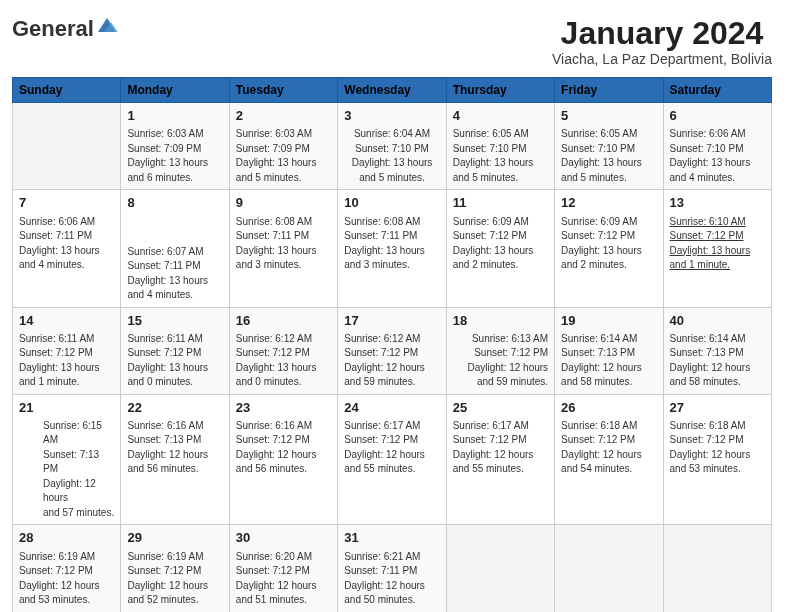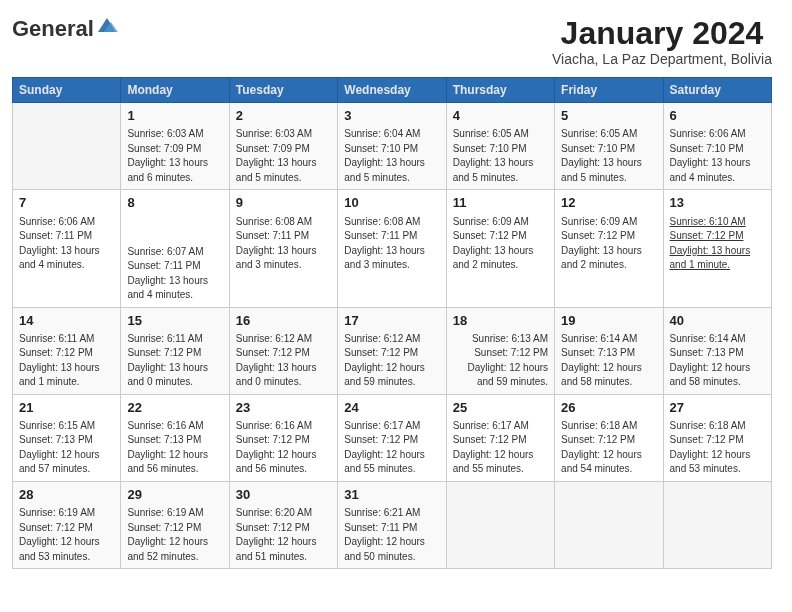--- a/index.html
+++ b/index.html
@@ -39,21 +39,21 @@
       font-size: 14px;
       color: #444;
     }
     table {
       width: 100%;
       border-collapse: collapse;
       font-size: 11px;
     }
     thead tr th {
       background-color: #2a6db5;
-      color: #e5e5e5;
+      color: #000000;
       padding: 5px 6px;
       text-align: left;
       font-size: 12px;
       font-weight: bold;
       border: 1px solid #1f5a9a;
     }
     tbody tr td {
       border: 1px solid #ccc;
       padding: 4px 6px;
       vertical-align: top;
@@ -127,21 +127,21 @@
           </td>
           <td>
             <div class="day-num">2</div>
             <div class="day-info" style="white-space: pre-line;">Sunrise: 6:03 AM
 Sunset: 7:09 PM
 Daylight: 13 hours
 and 5 minutes.</div>
           </td>
           <td>
             <div class="day-num">3</div>
-            <div class="day-info" style="white-space: pre-line;">Sunrise: 6:04 AM
+            <div class="day-info" style="white-space: pre-line; text-align: center;">Sunrise: 6:04 AM
 Sunset: 7:10 PM
 Daylight: 13 hours
 and 5 minutes.</div>
           </td>
           <td>
             <div class="day-num">4</div>
             <div class="day-info" style="white-space: pre-line;">Sunrise: 6:05 AM
 Sunset: 7:10 PM
 Daylight: 13 hours
 and 5 minutes.</div>
@@ -259,21 +259,21 @@
             <div class="day-num">40</div>
             <div class="day-info" style="white-space: pre-line;">Sunrise: 6:14 AM
 Sunset: 7:13 PM
 Daylight: 12 hours
 and 58 minutes.</div>
           </td>
         </tr>
         <tr>
           <td>
             <div class="day-num">21</div>
-            <div class="day-info" style="white-space: pre-line;">Sunrise: 6:15 AM
+            <div class="day-info" style="white-space: pre-line; margin-left: 24px;">Sunrise: 6:15 AM
 Sunset: 7:13 PM
 Daylight: 12 hours
 and 57 minutes.</div>
           </td>
           <td>
             <div class="day-num">22</div>
             <div class="day-info" style="white-space: pre-line;">Sunrise: 6:16 AM
 Sunset: 7:13 PM
 Daylight: 12 hours
 and 56 minutes.</div>

